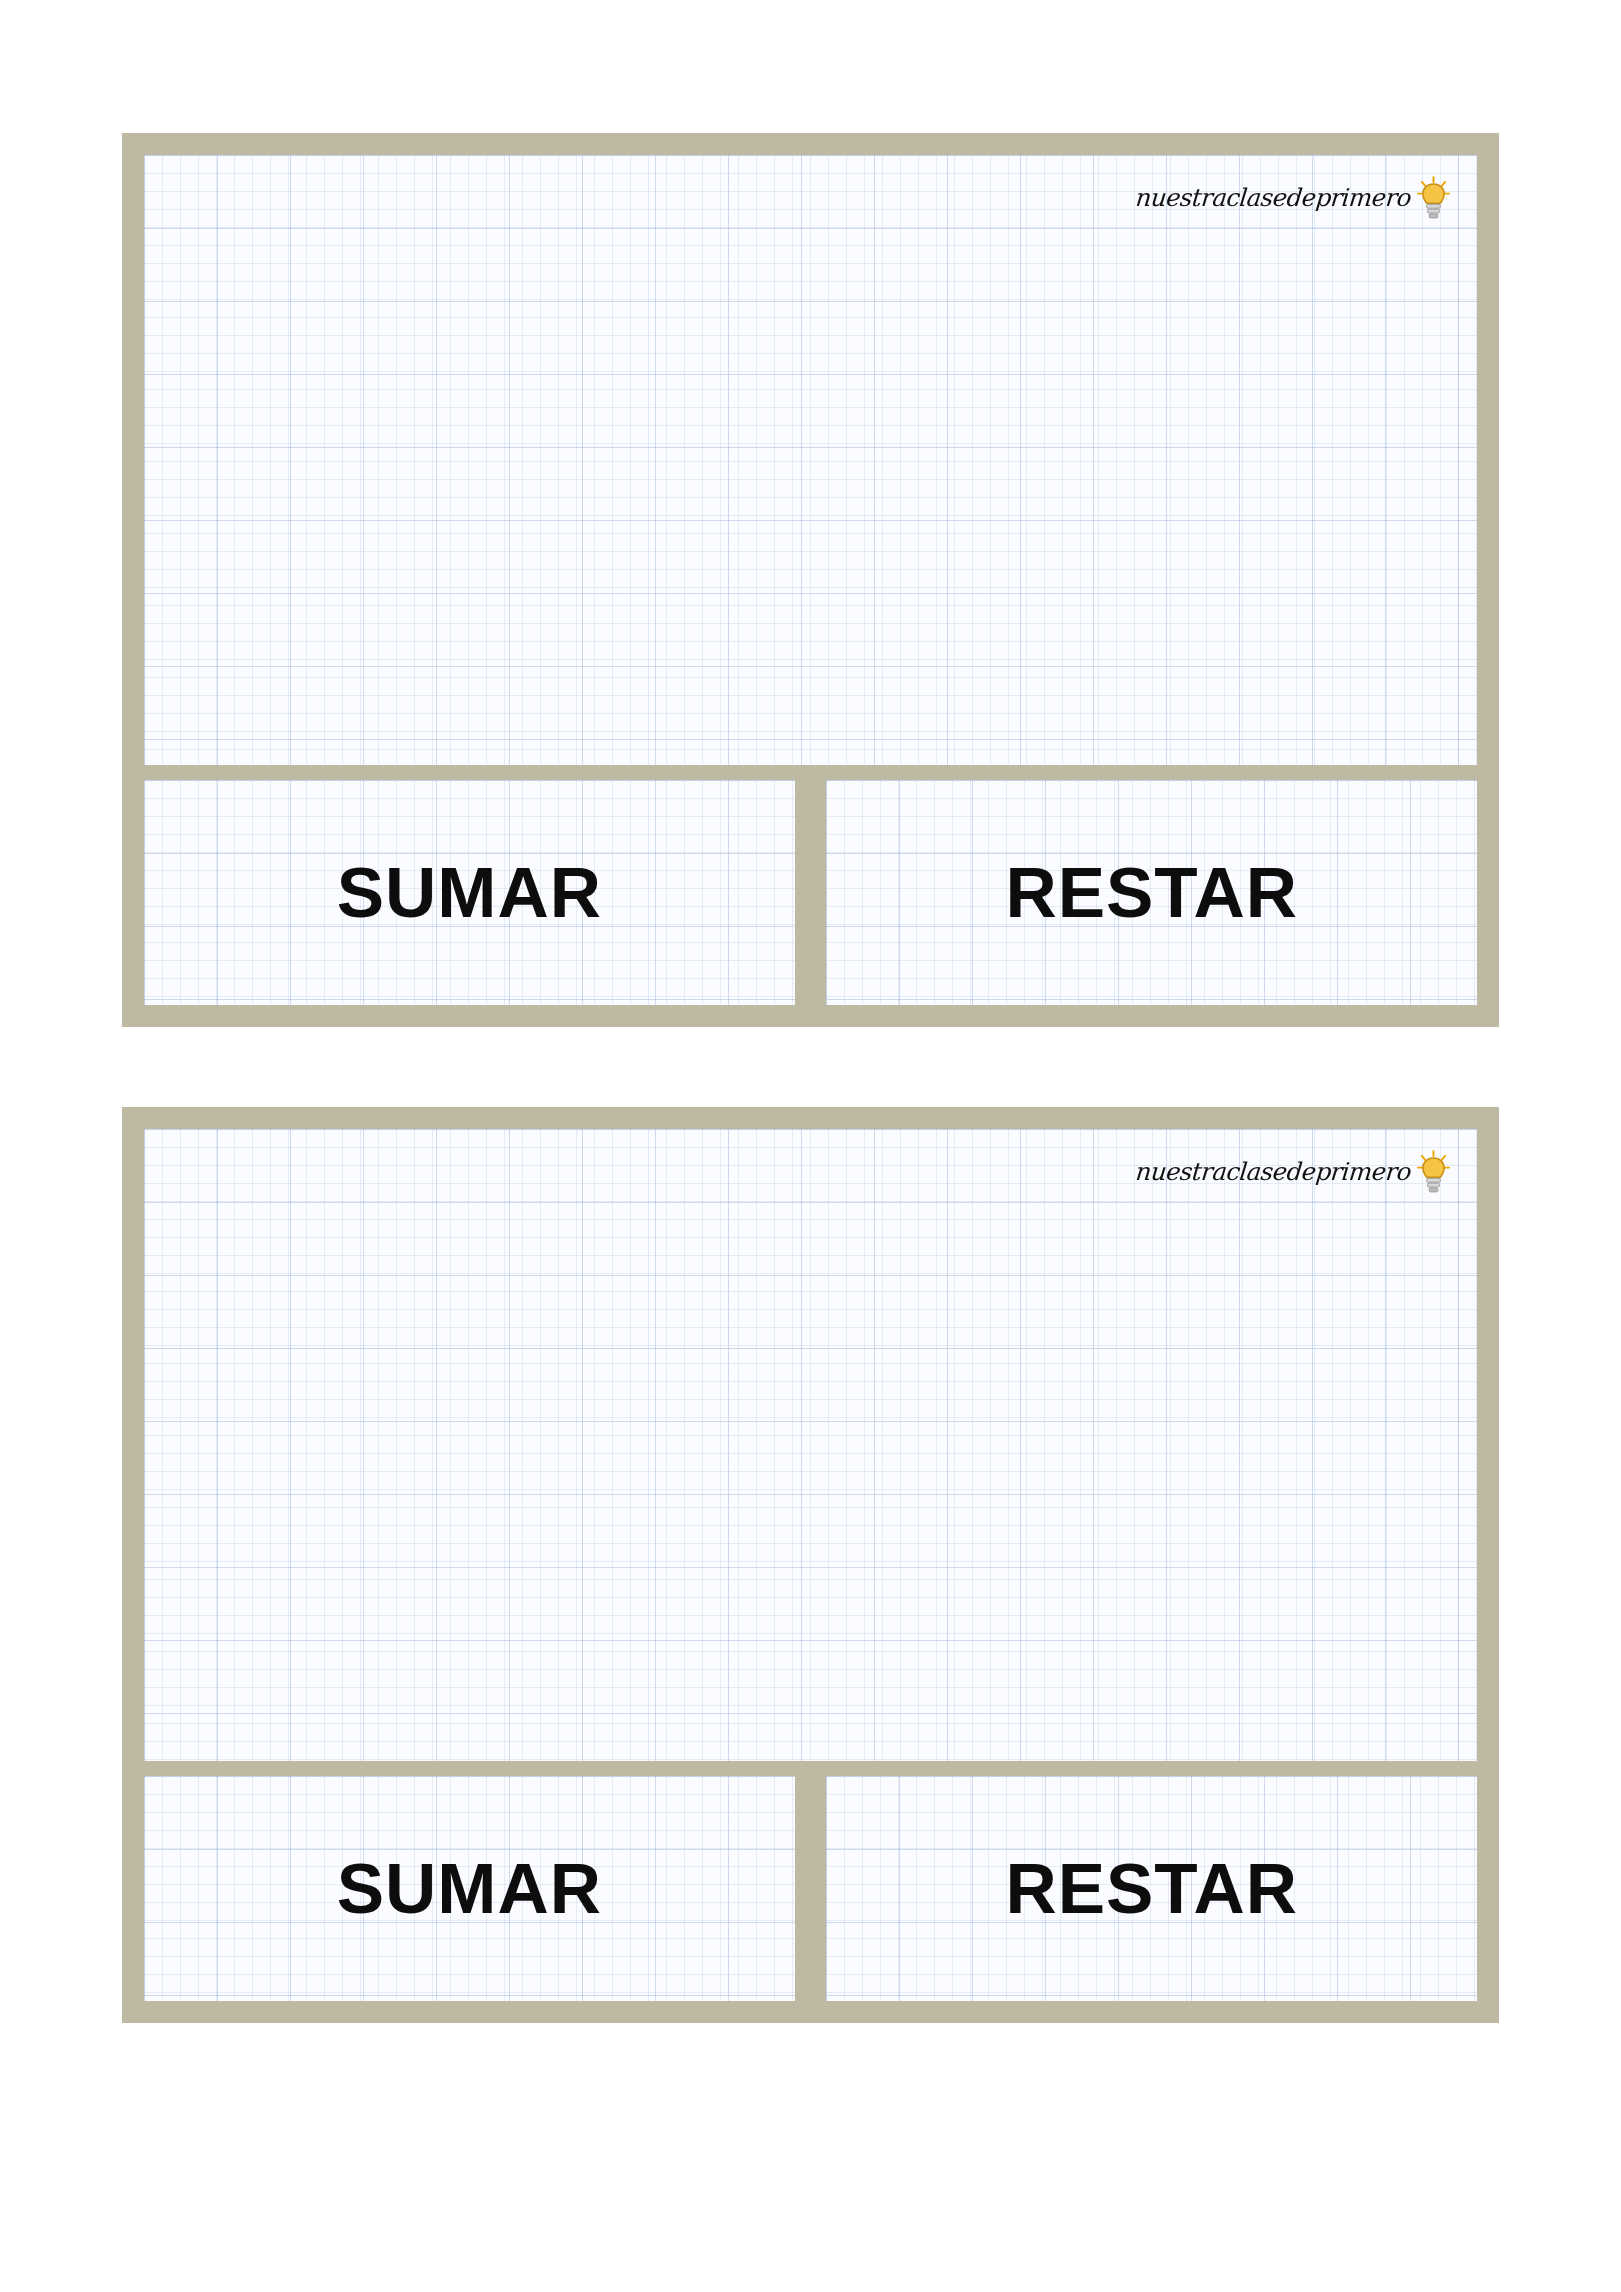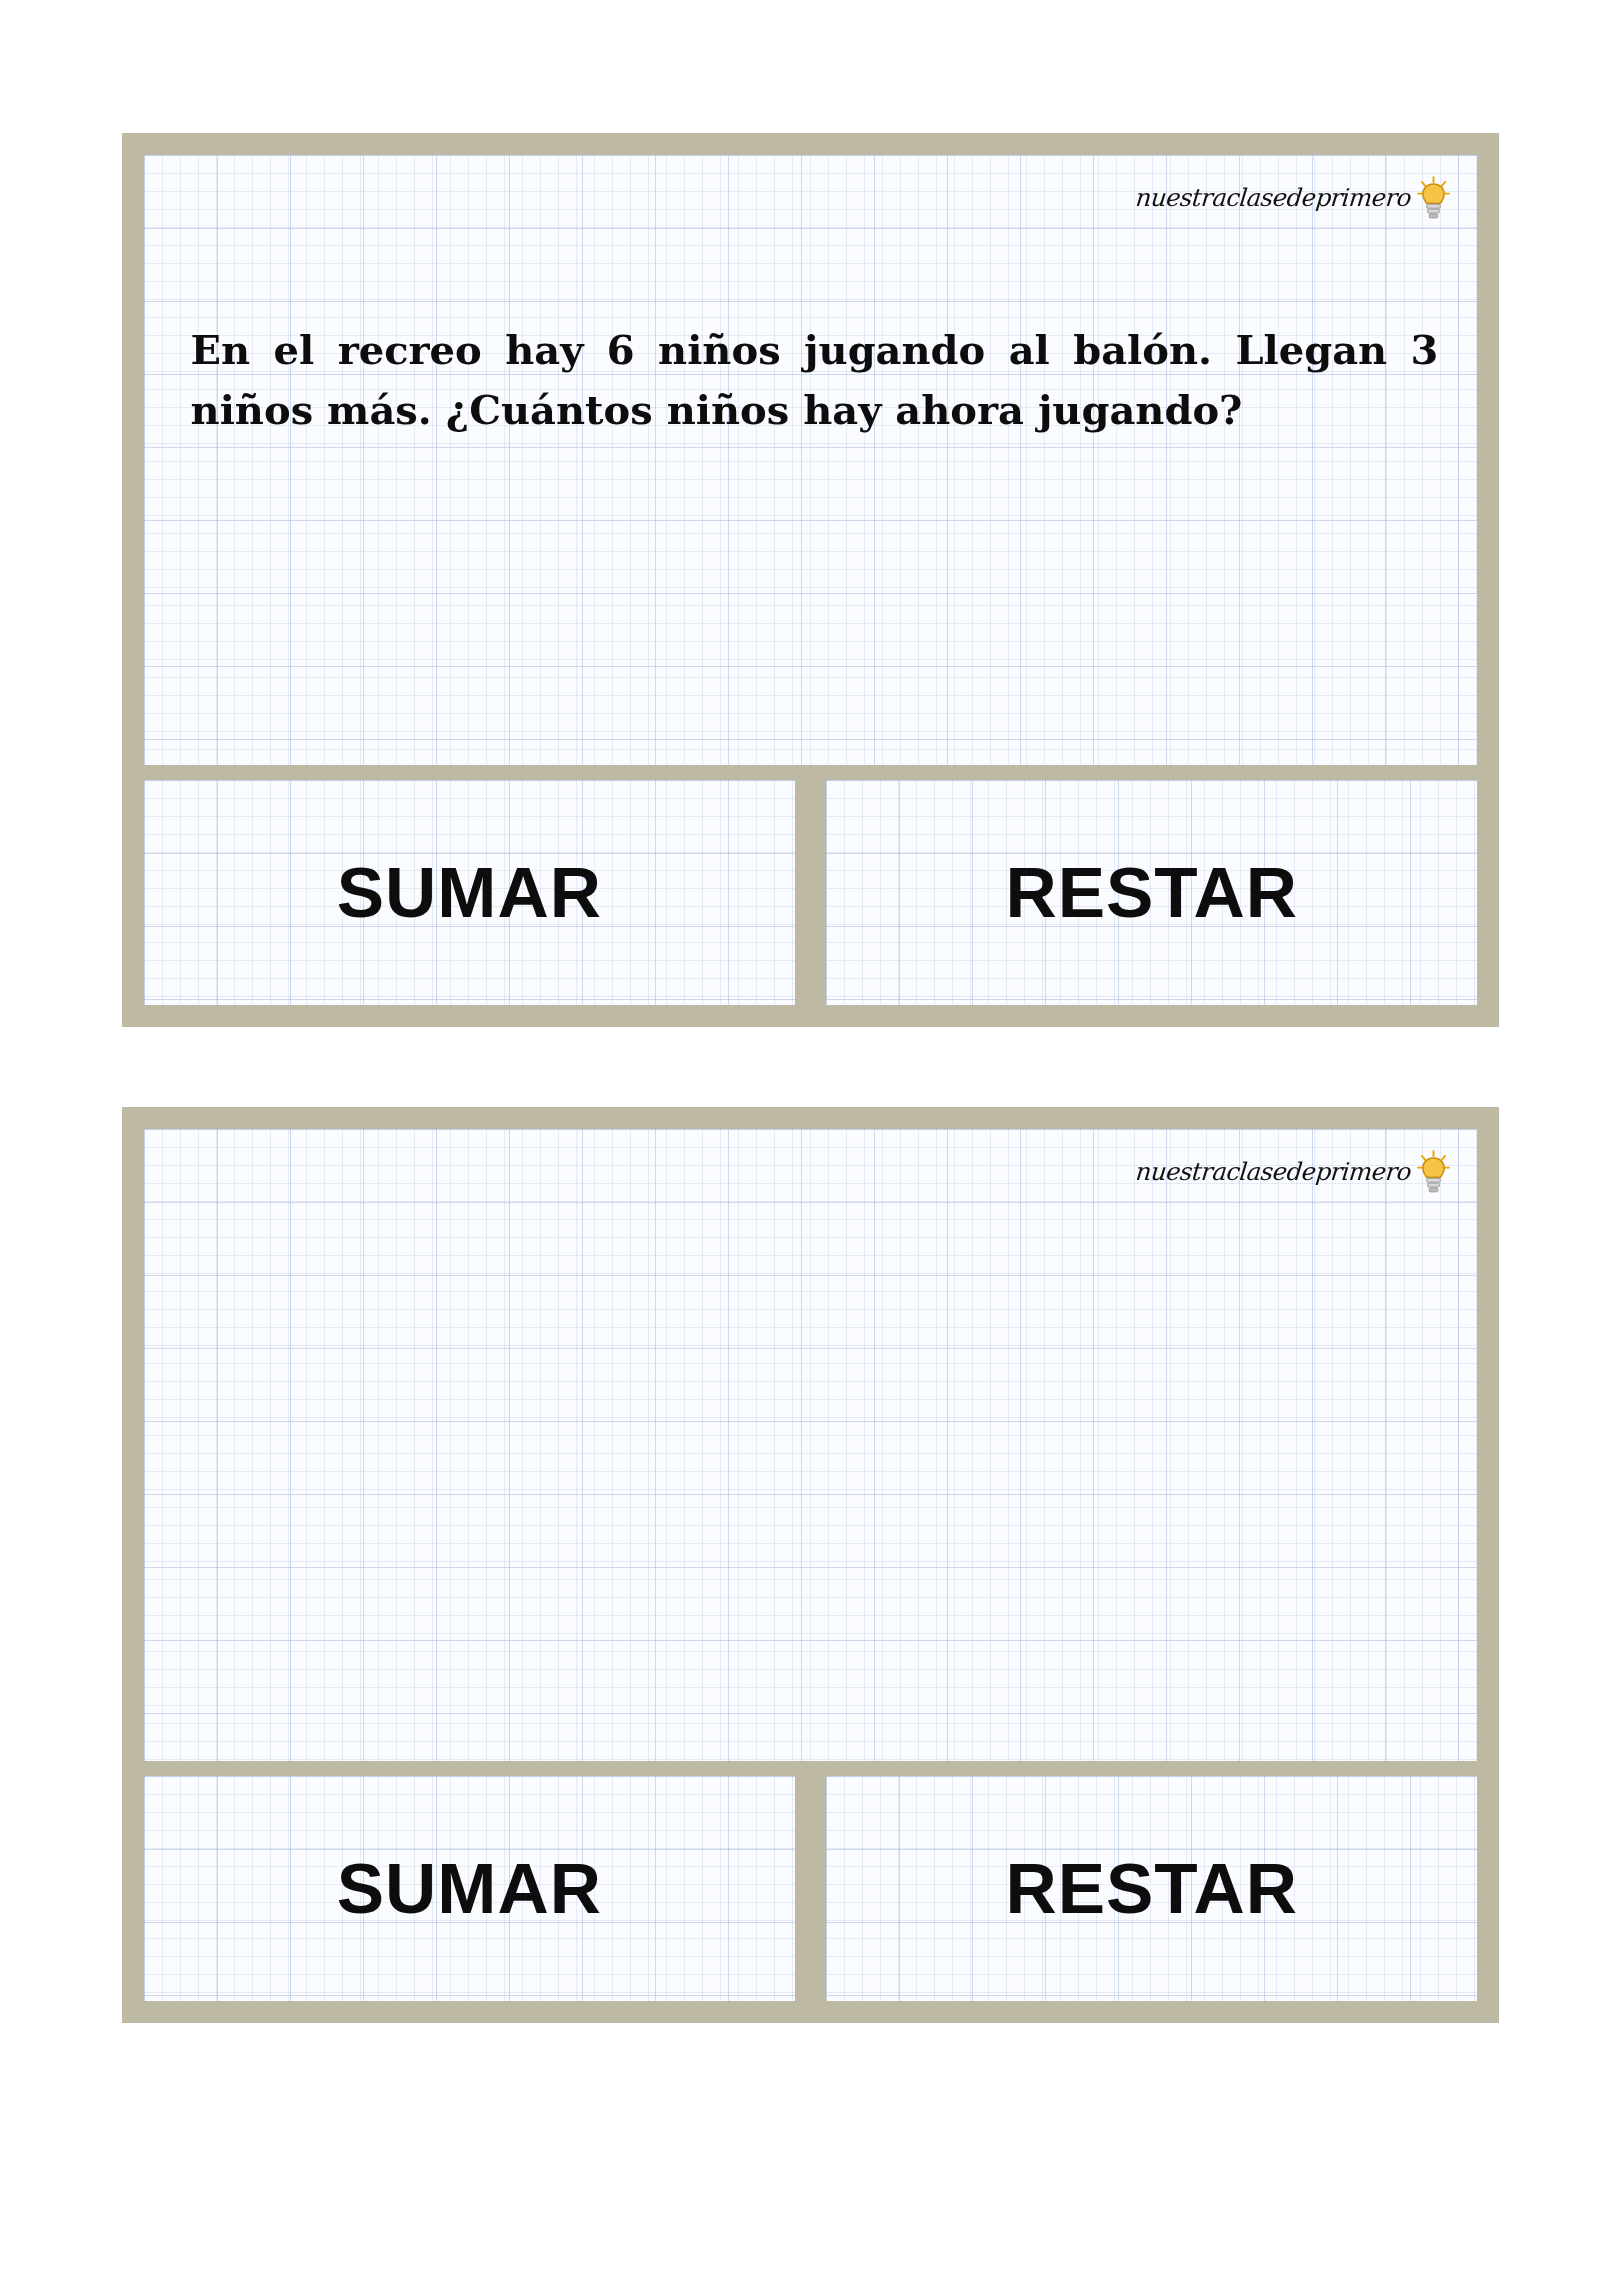--- a/index.html
+++ b/index.html
@@ -147,21 +147,20 @@
               <line x1="33" y1="18" x2="29" y2="18"></line>
             </g>
             <path d="M17 8 C10 8 6 13 6 19 C6 23 8.5 25.5 10 28 L24 28 C25.5 25.5 28 23 28 19 C28 13 24 8 17 8 Z" fill="#f6c445" stroke="#c98f10" stroke-width="1.6"></path>
             <rect x="10" y="29" width="14" height="4" rx="1" fill="#d8d8d8" stroke="#9a9a9a" stroke-width="1"></rect>
             <rect x="11" y="34" width="12" height="4" rx="1" fill="#d8d8d8" stroke="#9a9a9a" stroke-width="1"></rect>
             <rect x="12.5" y="39" width="9" height="4" rx="1.5" fill="#bdbdbd" stroke="#9a9a9a" stroke-width="1"></rect>
           </svg>
         </span>
       </div>
 
-      <div class="problem-text">En el recreo hay 6 niños jugando al balón. Llegan 3 niños más. ¿Cuántos niños hay ahora jugando?</div>
     </div>
 
     <div class="answers">
       <div class="answer-btn grid-paper">SUMAR</div>
       <div class="answer-btn grid-paper">RESTAR</div>
     </div>
   </div>
 
   <div class="card second">
 

